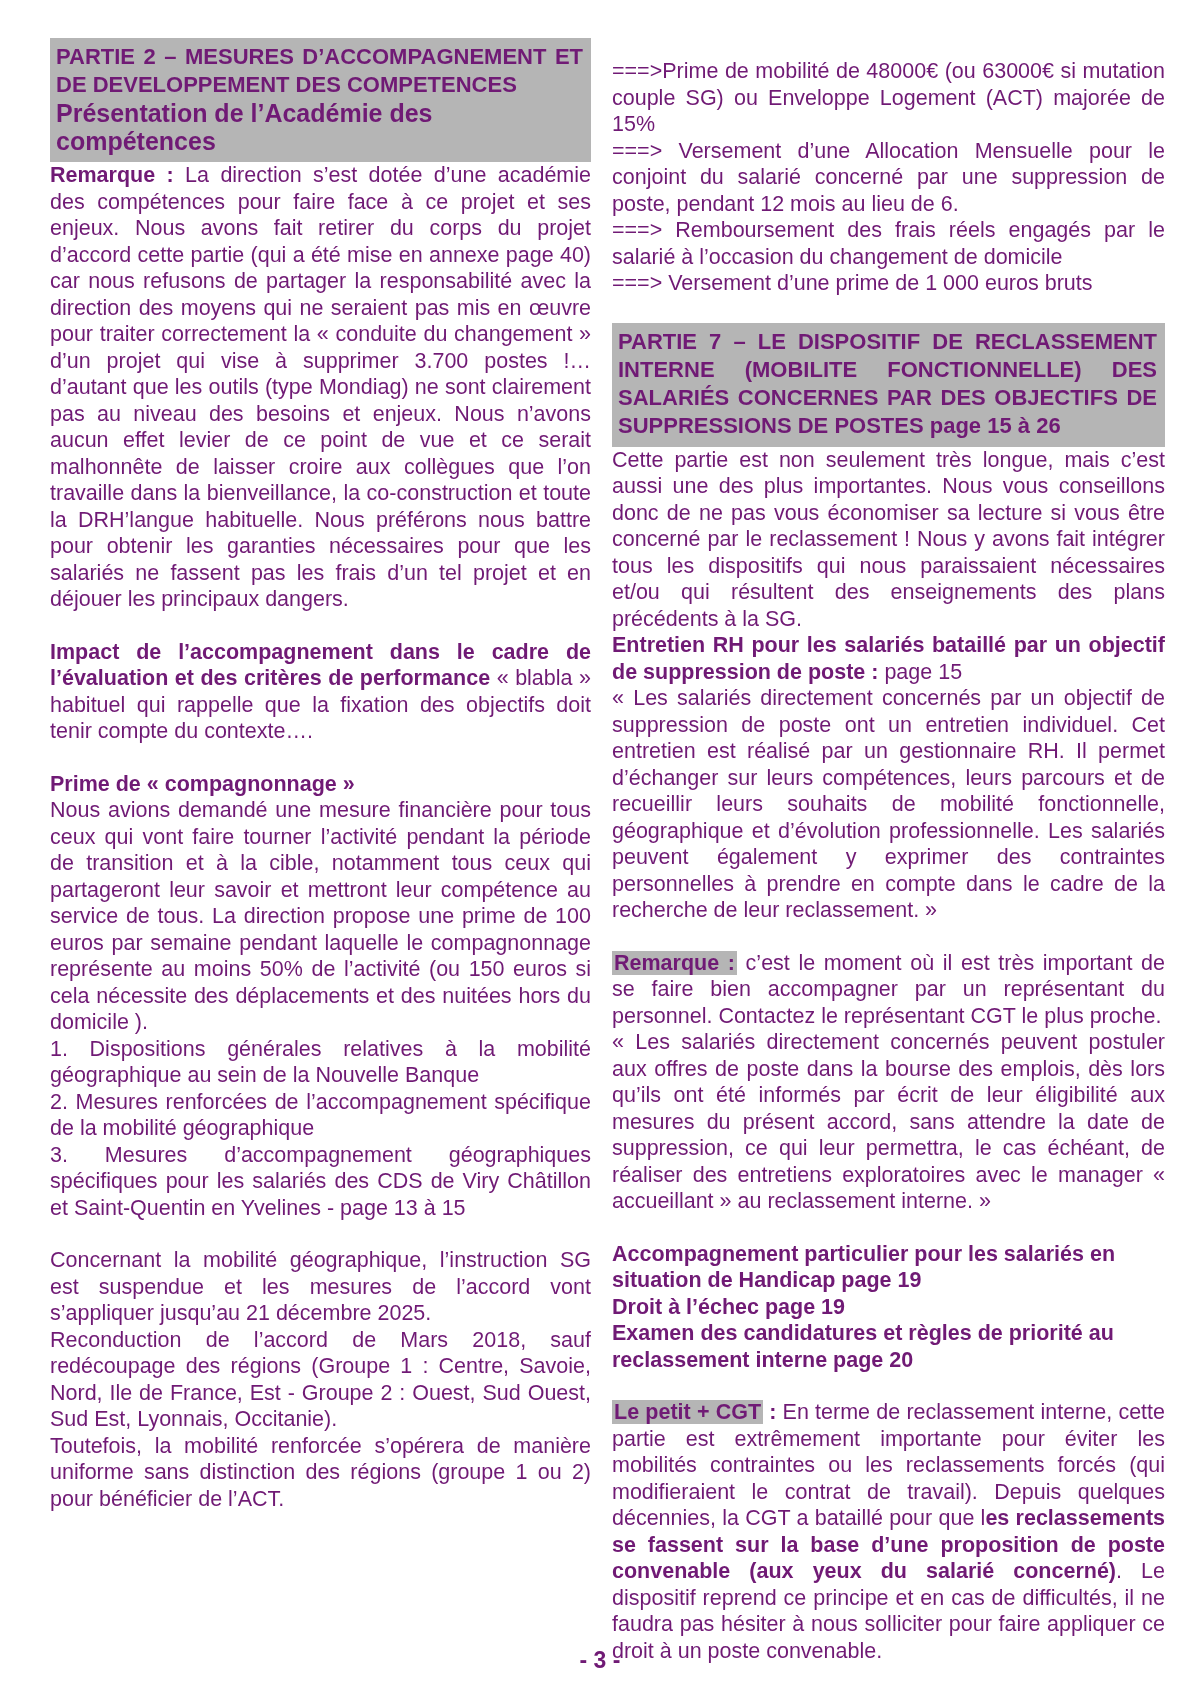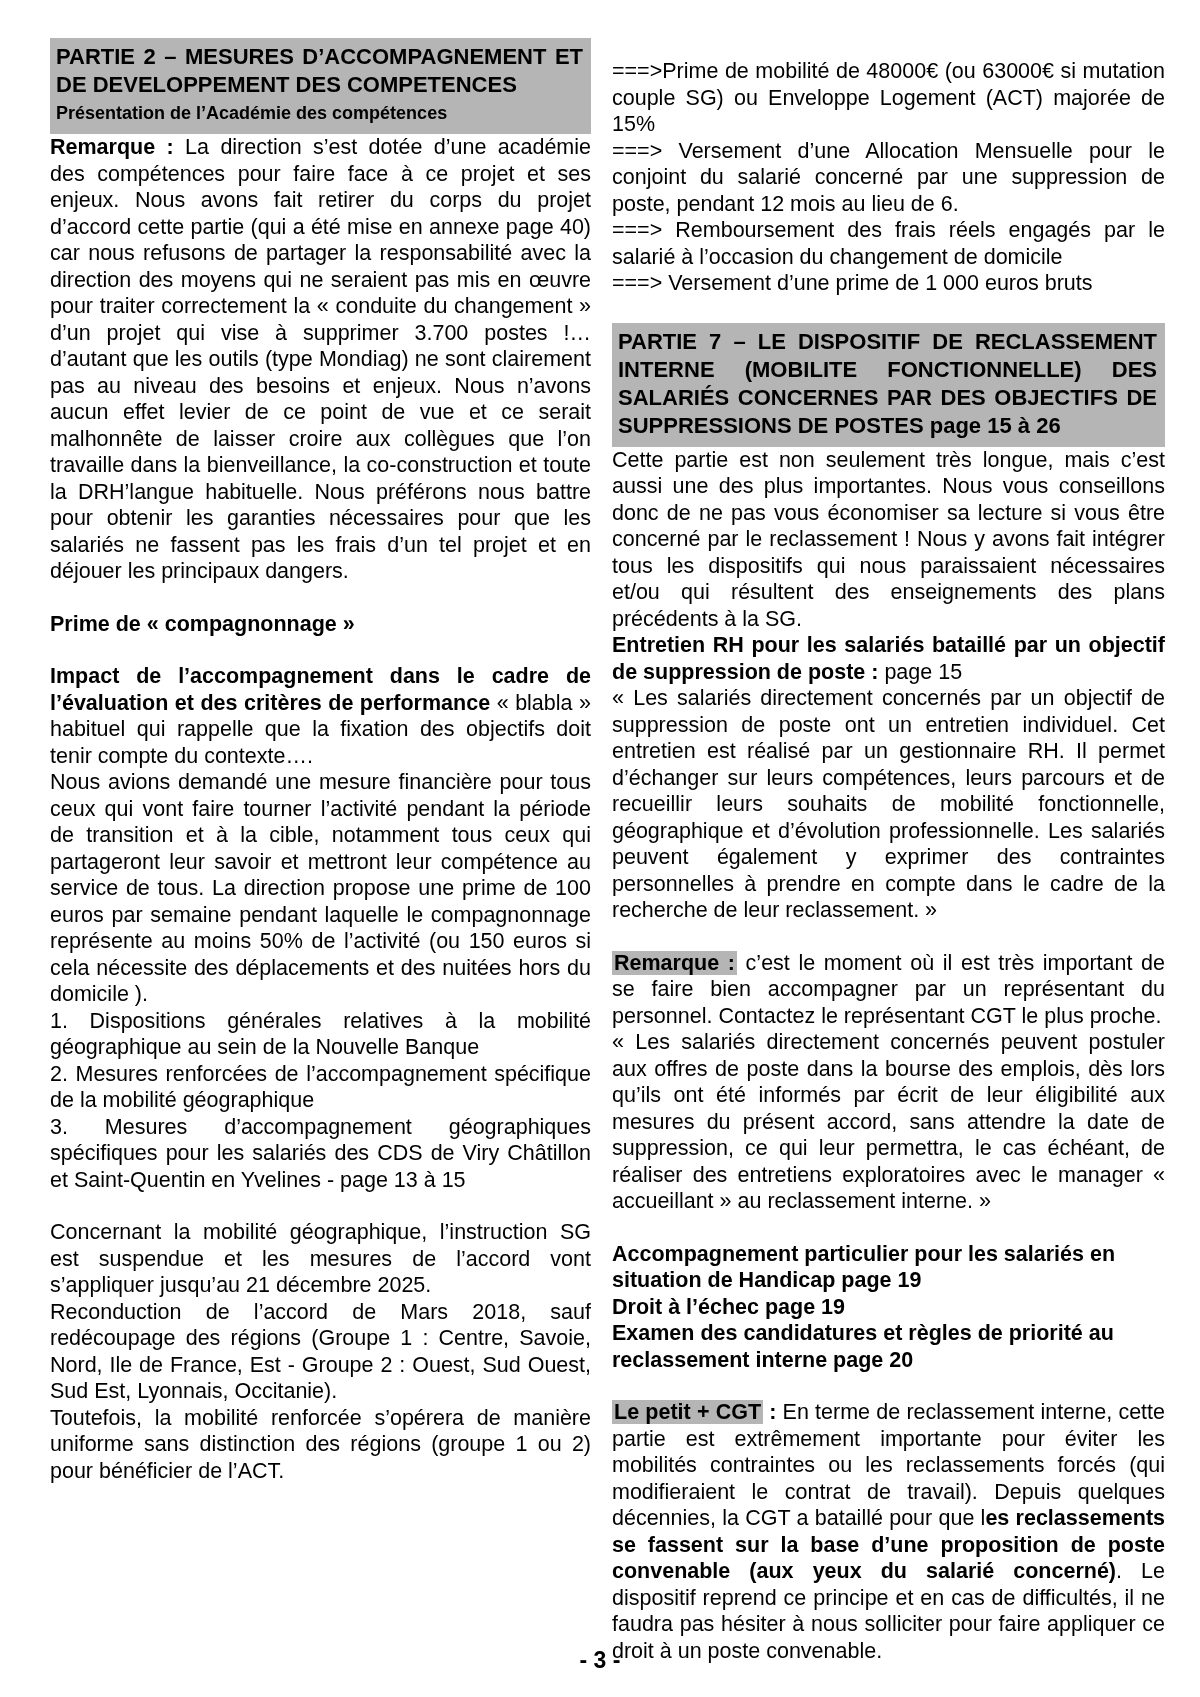--- a/index.html
+++ b/index.html
@@ -4,21 +4,21 @@
 <style>
   * { box-sizing: border-box; }
   html, body { margin: 0; padding: 0; background: #e8e8e8; }
   .page {
     width: 1200px; height: 1697px;
     margin: 0 auto;
     background: #ffffff;
     position: relative;
     overflow: hidden;
     font-family: "Liberation Sans", "DejaVu Sans", sans-serif;
-    color: #000000;
+    color: #701a75;
   }
   .columns {
     display: flex;
     align-items: flex-start;
     padding: 38px 36px 0 50px;
     column-gap: 21px;
   }
   .col-left  { flex: 0 0 541px; width: 541px; }
   .col-right { flex: 0 0 553px; width: 553px; margin-top: 20px; }
 
@@ -37,21 +37,21 @@
     padding: 5px 8px 7px 6px;
   }
   .hdr {
     font-weight: bold;
     font-size: 22px;
     line-height: 28px;
     text-align: justify;
   }
   .hdr-sub {
     font-weight: bold;
-    font-size: 18px;
+    font-size: 25px;
     line-height: 28px;
     text-align: left;
   }
   .mt1   { margin-top: 26px; }
   .mt-sm { margin-top: 14px; }
 
   .hl-label {
     background: var(--highlight-gray, #b5b5b5);
     font-weight: bold;
     font-style: normal;
@@ -74,23 +74,23 @@
 
     <div class="col-left">
 
       <div class="gray-box">
         <div class="hdr">PARTIE 2 – MESURES D’ACCOMPAGNEMENT ET DE DEVELOPPEMENT DES COMPETENCES</div>
         <div class="hdr-sub">Présentation de l’Académie des compétences</div>
       </div>
 
       <p class="body"><b>Remarque :</b><span> La direction s’est dotée d’une académie des compétences pour faire face à ce projet et ses enjeux. Nous avons fait retirer du corps du projet d’accord cette partie (qui a été mise en annexe page 40) car nous refusons de partager la responsabilité avec la direction des moyens qui ne seraient pas mis en œuvre pour traiter correctement la « conduite du changement » d’un projet qui vise à supprimer 3.700 postes !… d’autant que les outils (type Mondiag) ne sont clairement pas au niveau des besoins et enjeux. Nous n’avons aucun effet levier de ce point de vue et ce serait malhonnête de laisser croire aux collègues que l’on travaille dans la bienveillance, la co-construction et toute la DRH’langue habituelle. Nous préférons nous battre pour obtenir les garanties nécessaires pour que les salariés ne fassent pas les frais d’un tel projet et en déjouer les principaux dangers.</span></p>
 
+      <p class="body mt1"><b>Impact de l’accompagnement dans le cadre de l’évaluation et des critères de performance</b><span> « blabla » habituel qui rappelle que la fixation des objectifs doit tenir compte du contexte….</span></p>
+
       <p class="body bold-line mt1">Prime de « compagnonnage »</p>
-
-      <p class="body mt1"><b>Impact de l’accompagnement dans le cadre de l’évaluation et des critères de performance</b><span> « blabla » habituel qui rappelle que la fixation des objectifs doit tenir compte du contexte….</span></p>
       <p class="body">Nous avions demandé une mesure financière pour tous ceux qui vont faire tourner l’activité pendant la période de transition et à la cible, notamment tous ceux qui partageront leur savoir et mettront leur compétence au service de tous. La direction propose une prime de 100 euros par semaine pendant laquelle le compagnonnage représente au moins 50% de l’activité (ou 150 euros si cela nécessite des déplacements et des nuitées hors du domicile ).</p>
 
 
       <p class="body">1. Dispositions générales relatives à la mobilité géographique au sein de la Nouvelle Banque</p>
       <p class="body">2. Mesures renforcées de l’accompagnement spécifique de la mobilité géographique</p>
       <p class="body">3. Mesures d’accompagnement géographiques spécifiques pour les salariés des CDS de Viry Châtillon et Saint-Quentin en Yvelines - page 13 à 15</p>
 
       <p class="body mt1">Concernant la mobilité géographique, l’instruction SG est suspendue et les mesures de l’accord vont s’appliquer jusqu’au 21 décembre 2025.</p>
       <p class="body">Reconduction de l’accord de Mars 2018, sauf redécoupage des régions (Groupe 1 : Centre, Savoie, Nord, Ile de France, Est - Groupe 2 : Ouest, Sud Ouest, Sud Est, Lyonnais, Occitanie).</p>
       <p class="body">Toutefois, la mobilité renforcée s’opérera de manière uniforme sans distinction des régions (groupe 1 ou 2) pour bénéficier de l’ACT.</p>

